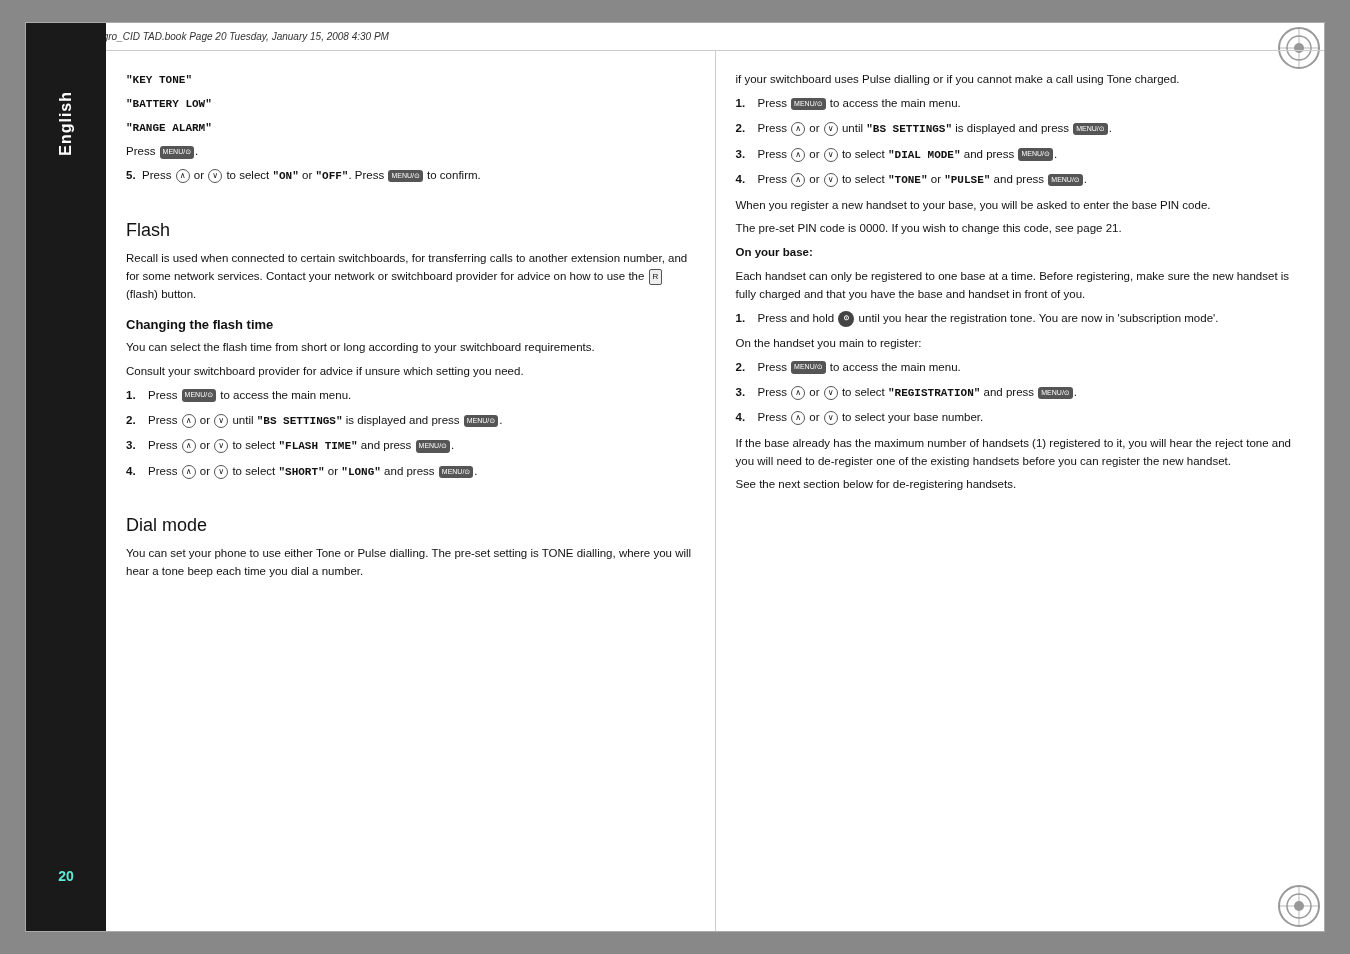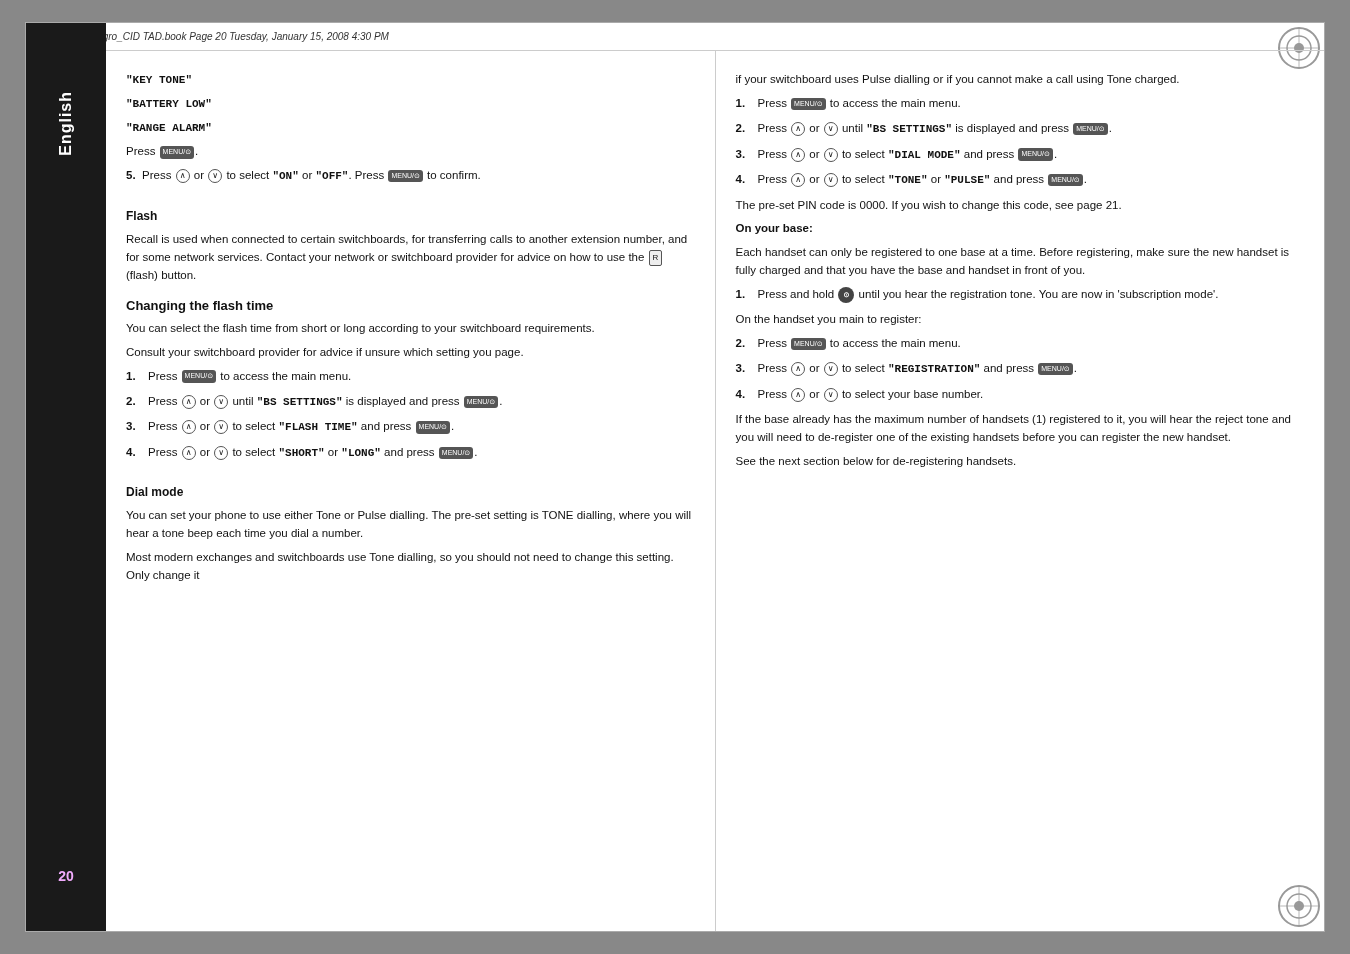--- a/index.html
+++ b/index.html
@@ -75,21 +75,21 @@
       margin-top: 40px;
       letter-spacing: 1px;
     }
 
     .page-number-box {
       position: absolute;
       bottom: 40px;
       left: 50%;
       transform: translateX(-50%);
       background: #1a1a1a;
-      color: #f0abfc;
+      color: #5eead4;
       font-size: 14px;
       font-weight: bold;
       width: 40px;
       height: 30px;
       display: flex;
       align-items: center;
       justify-content: center;
     }
 
     
@@ -110,23 +110,23 @@
 
     .right-column {
       flex: 1;
       padding: 20px 20px 20px 20px;
       font-size: 11.5px;
       line-height: 1.5;
       color: #111;
     }
 
     .section-title {
-      font-size: 12px;
-      font-weight: bold;
-      margin-top: 22px;
+      font-size: 18px;
+      font-weight: normal;
+      margin-top: 32px;
       margin-bottom: 6px;
     }
 
     .sub-title {
       font-size: 13px;
       font-weight: bold;
       margin-top: 12px;
       margin-bottom: 4px;
     }
 
@@ -300,21 +300,21 @@
 
       <div class="section-title">Flash</div>
 
       <p>
         Recall is used when connected to certain switchboards, for transferring calls to another extension number, and for some network services. Contact your network or switchboard provider for advice on how to use the <span class="flash-btn">R</span> (flash) button.
       </p>
 
       <div class="sub-title">Changing the flash time</div>
 
       <p>You can select the flash time from short or long according to your switchboard requirements.</p>
-      <p>Consult your switchboard provider for advice if unsure which setting you page.</p>
+      <p>Consult your switchboard provider for advice if unsure which setting you need.</p>
 
       <ul class="numbered-list">
         <li>
           <span class="list-num bold-text">1.</span>
           <span>Press <span class="menu-btn">MENU/⊙</span> to access the main menu.</span>
         </li>
         <li>
           <span class="list-num bold-text">2.</span>
           <span>Press <span class="arrow-btn">∧</span> or <span class="arrow-btn">∨</span> until <span class="key-term">"BS SETTINGS"</span> is displayed and press <span class="menu-btn">MENU/⊙</span>.</span>
         </li>
@@ -324,21 +324,20 @@
         </li>
         <li>
           <span class="list-num bold-text">4.</span>
           <span>Press <span class="arrow-btn">∧</span> or <span class="arrow-btn">∨</span> to select <span class="key-term">"SHORT"</span> or <span class="key-term">"LONG"</span> and press <span class="menu-btn">MENU/⊙</span>.</span>
         </li>
       </ul>
 
       <div class="section-title">Dial mode</div>
 
       <p>You can set your phone to use either Tone or Pulse dialling. The pre-set setting is TONE dialling, where you will hear a tone beep each time you dial a number.</p>
-      <p>Most modern exchanges and switchboards use Tone dialling, so you should not need to change this setting. Only change it</p>
 
     </div>
 
     <div class="right-column">
 
       <p>if your switchboard uses Pulse dialling or if you cannot make a call using Tone charged.</p>
 
       <ul class="numbered-list">
         <li>
           <span class="list-num bold-text">1.</span>
@@ -352,20 +351,21 @@
           <span class="list-num bold-text">3.</span>
           <span>Press <span class="arrow-btn">∧</span> or <span class="arrow-btn">∨</span> to select <span class="key-term">"DIAL MODE"</span> and press <span class="menu-btn">MENU/⊙</span>.</span>
         </li>
         <li>
           <span class="list-num bold-text">4.</span>
           <span>Press <span class="arrow-btn">∧</span> or <span class="arrow-btn">∨</span> to select <span class="key-term">"TONE"</span> or <span class="key-term">"PULSE"</span> and press <span class="menu-btn">MENU/⊙</span>.</span>
         </li>
       </ul>
 
 
+      <p>When you register a new handset to your base, you will be asked to enter the base PIN code.</p>
       <p>The pre-set PIN code is 0000. If you wish to change this code, see page 21.</p>
       <p><span class="bold-text">On your base:</span></p>
 
       <p>Each handset can only be registered to one base at a time. Before registering, make sure the new handset is fully charged and that you have the base and handset in front of you.</p>
 
       <ul class="numbered-list">
         <li>
           <span class="list-num bold-text">1.</span>
           <span>Press and hold <span class="reg-btn">⊙</span> until you hear the registration tone. You are now in 'subscription mode'.</span>
         </li>

